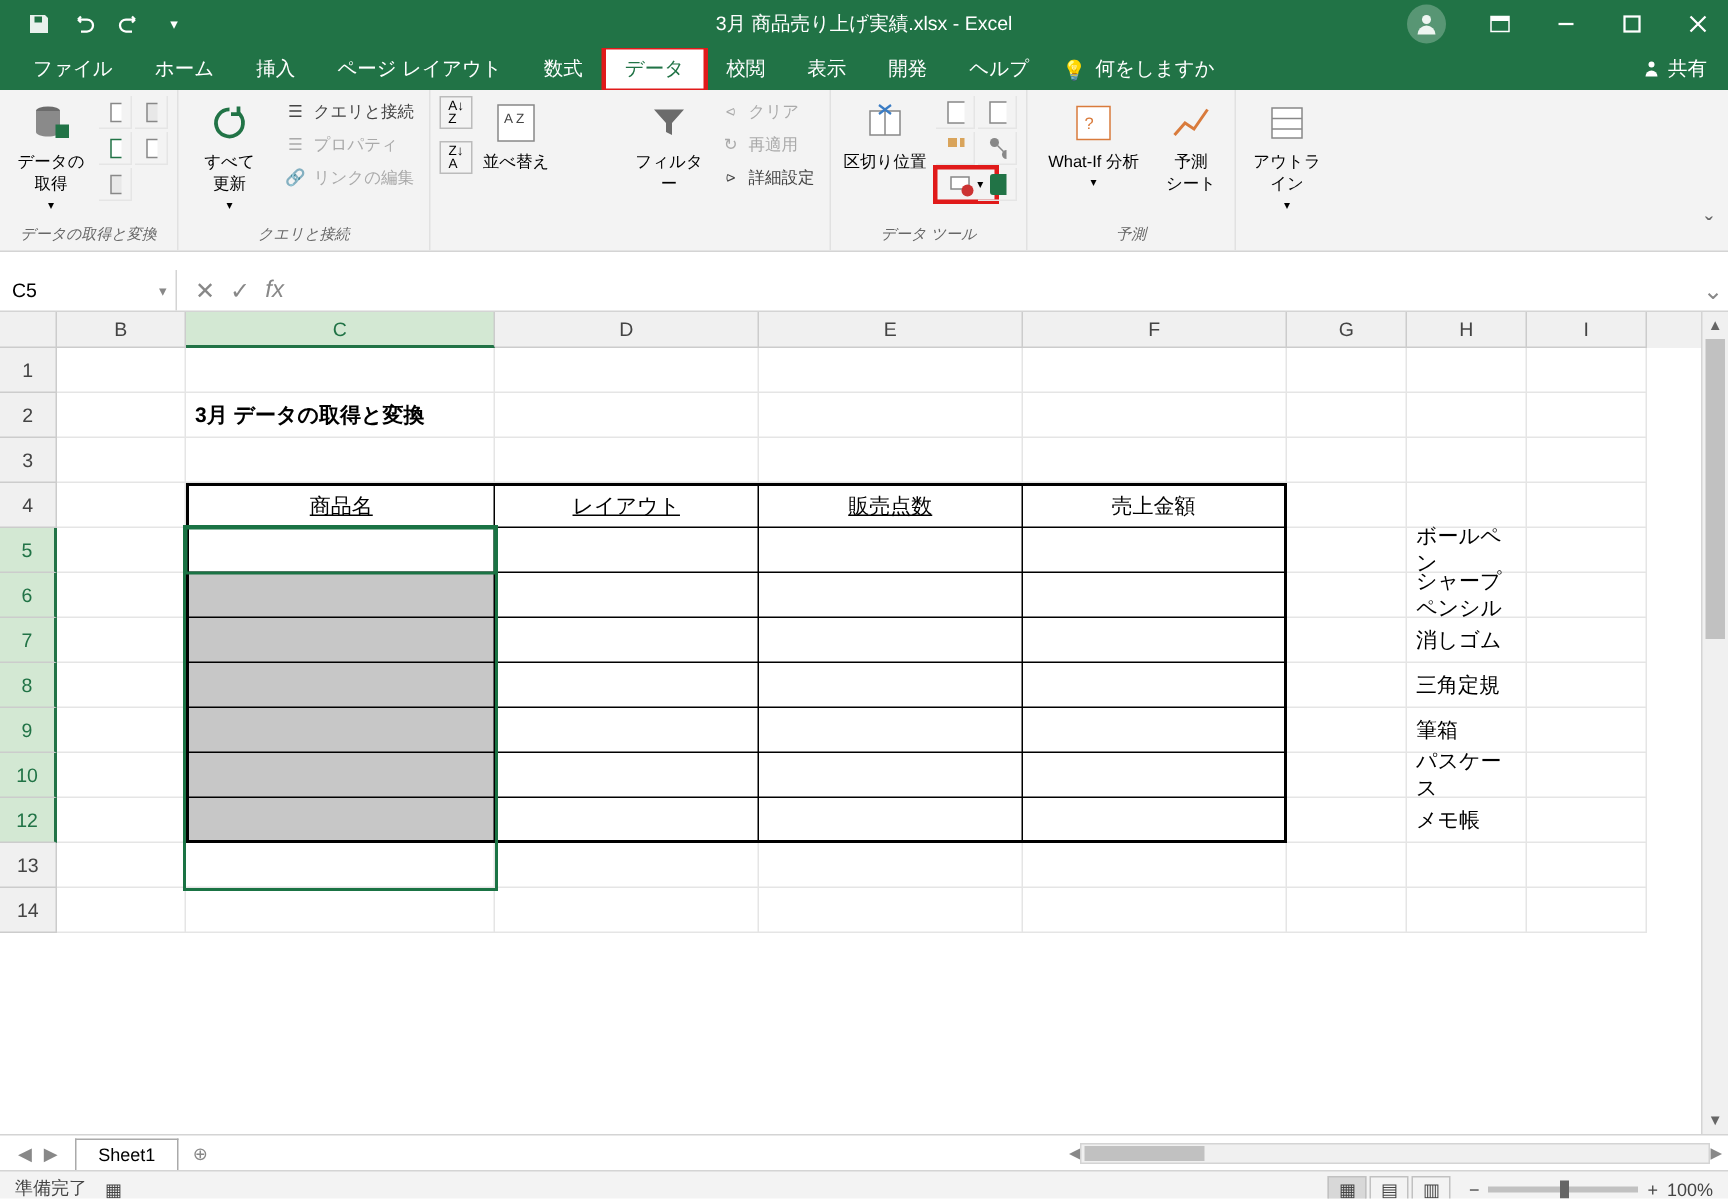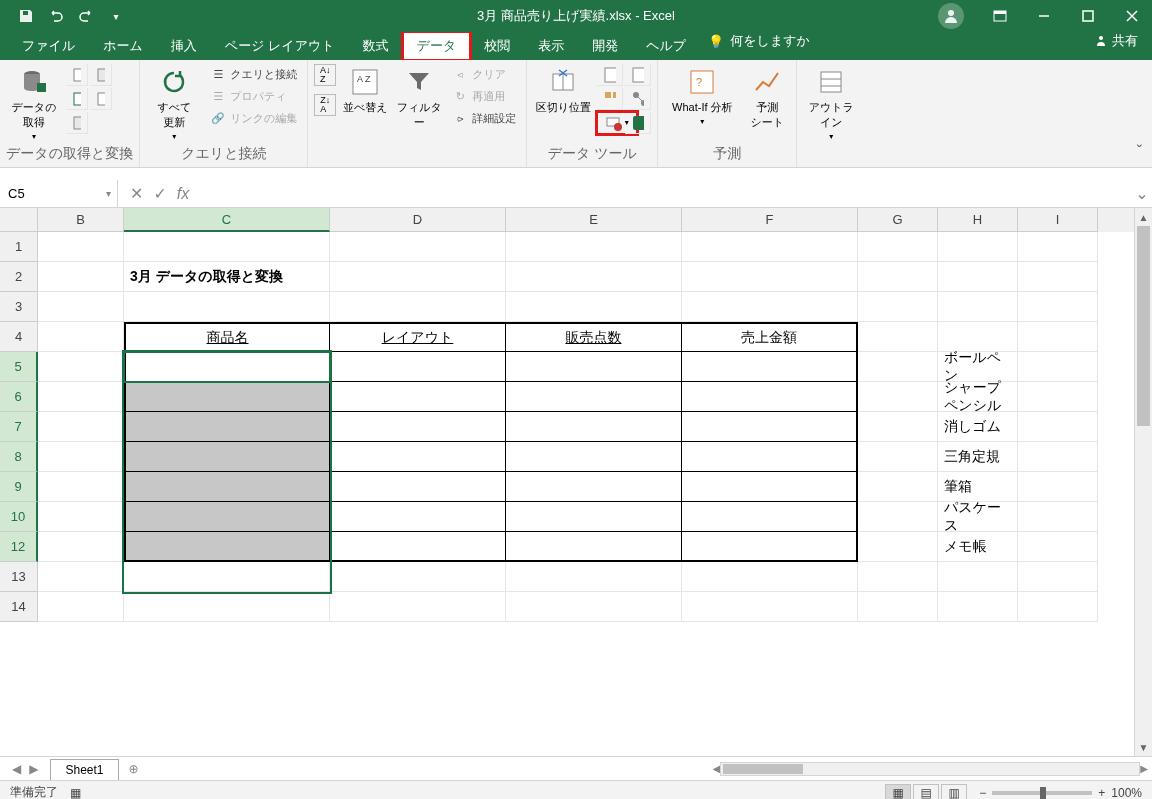--- a/index.html
+++ b/index.html
@@ -8,32 +8,32 @@
 
 .titlebar { height: 32px; background: #217346; display: flex; align-items: center; color: #fff; position: relative; }
 .qat { display: flex; align-items: center; gap: 10px; padding-left: 16px; }
 .qat-item { width: 20px; height: 20px; display: flex; align-items: center; justify-content: center; cursor: pointer; }
 .title-text { position: absolute; left: 50%; transform: translateX(-50%); font-size: 13px; }
 .win-controls { position: absolute; right: 0; display: flex; align-items: center; gap: 4px; height: 100%; }
 .win-btn { width: 40px; height: 32px; display: flex; align-items: center; justify-content: center; cursor: pointer; }
 .avatar { width: 26px; height: 26px; border-radius: 50%; background: rgba(255,255,255,0.25); display: flex; align-items: center; justify-content: center; margin-right: 12px; }
 
 
-.ribbon-tabs { height: 28px; background: #217346; display: flex; align-items: flex-start; padding-left: 8px; color: #fff; font-size: 13px; }
+.ribbon-tabs { height: 28px; background: #217346; display: flex; align-items: center; padding-left: 8px; color: #fff; font-size: 13px; }
 .tab { padding: 5px 14px; cursor: pointer; }
 .tab.active { background: #fff; color: #217346; }
 .tab.highlight { outline: 3px solid #e01a1a; outline-offset: -1px; }
 .tell-me { display: flex; align-items: center; gap: 6px; margin-left: 8px; }
 .share { position: absolute; right: 14px; display: flex; align-items: center; gap: 4px; }
 
 
 .ribbon { height: 108px; background: #f3f3f3; border-bottom: 1px solid #d4d4d4; display: flex; position: relative; }
 .group { display: flex; flex-direction: column; border-right: 1px solid #e1e1e1; padding: 4px 6px 2px; }
 .group-content { flex: 1; display: flex; align-items: flex-start; gap: 4px; }
-.group-label { text-align: center; font-size: 14px; color: #666; padding: 2px 0; }
+.group-label { text-align: center; font-size: 10px; color: #666; padding: 2px 0; font-style: italic; }
 .big-btn { display: flex; flex-direction: column; align-items: center; justify-content: center; width: 56px; padding: 2px; cursor: pointer; font-size: 11px; text-align: center; gap: 2px; }
 .big-btn .icon-box { width: 32px; height: 32px; display: flex; align-items: center; justify-content: center; }
 .small-btn-col { display: flex; flex-direction: column; gap: 2px; }
 .small-btn { display: flex; align-items: center; gap: 4px; font-size: 11px; padding: 2px 4px; cursor: pointer; color: #444; }
 .small-btn.disabled { color: #aaa; }
 .small-icon { width: 16px; height: 16px; display: inline-flex; align-items: center; justify-content: center; }
 .icon-grid { display: grid; grid-template-columns: repeat(2, 22px); grid-auto-rows: 22px; gap: 2px; }
 .icon-grid .cell { display: flex; align-items: center; justify-content: center; cursor: pointer; }
 .dv-highlight { outline: 3px solid #e01a1a; outline-offset: -1px; }
 .collapse-btn { position: absolute; right: 10px; bottom: 6px; cursor: pointer; color: #666; }
@@ -262,21 +262,21 @@
       </div>
       <div class="big-btn" style="width:50px;">
         <div class="icon-box">
             <svg width="28" height="28">
               <rect x="2" y="2" width="24" height="24" fill="#fff" stroke="#888"></rect>
               <text x="6" y="14" font-size="9" fill="#444">A Z</text>
             </svg>
           </div>
         <span>並べ替え</span>
       </div>
-      <div class="big-btn" style="width:50px;">
+      <div class="big-btn" style="width:50px;margin-left:48px;">
         <div class="icon-box">
             <svg width="28" height="28" viewBox="0 0 28 28">
               <path d="M4 5h20l-8 9v8l-4-2v-6z" fill="#6b6b6b"></path>
             </svg>
           </div>
         <span>フィルター</span>
       </div>
       <div class="small-btn-col">
         <div class="small-btn disabled">
             <span class="small-icon">⪦</span>

